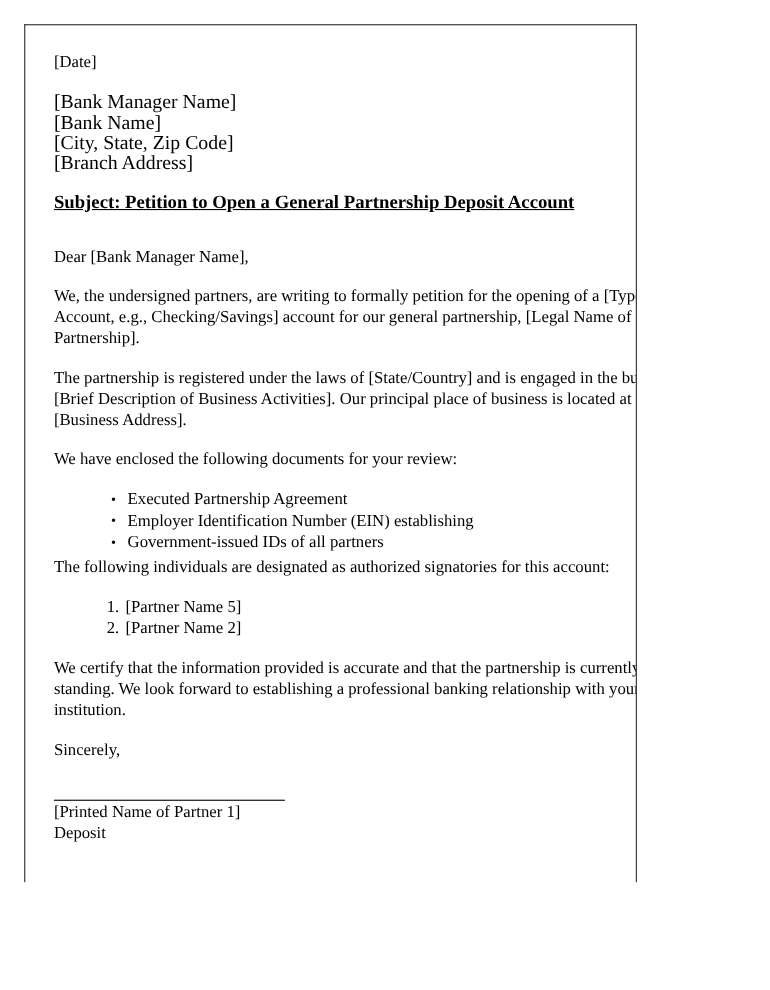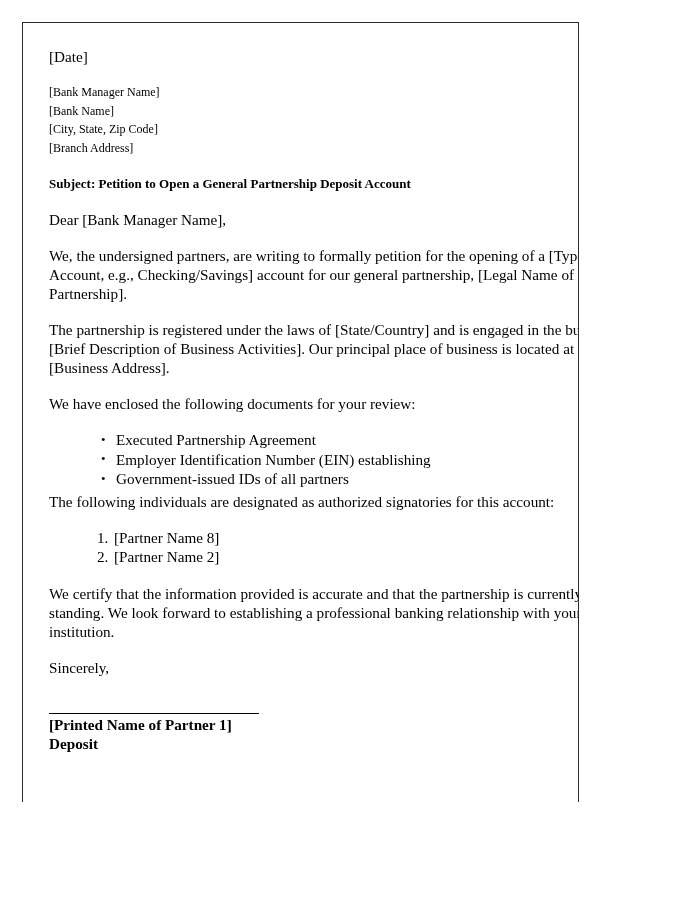--- a/index.html
+++ b/index.html
@@ -44,29 +44,30 @@
     font-size: 15.2px;
     line-height: 19px;
     margin: 0 0 17px 0;
     text-align: left;
     white-space: normal;
   }
   .tight-block {
     margin: 0 0 17px 0;
   }
   .tight-block .line {
-    font-size: 12px;
+    font-size: 18px;
     line-height: 18.6px;
     white-space: nowrap;
   }
   .subject {
-    font-size: 13px;
+    font-size: 17px;
     line-height: 19px;
     font-weight: bold;
-    margin: 0 0 17px 0;
+    margin: 0 0 31px 0;
+    text-decoration: underline;
   }
 
   
   ul.doc-list {
     margin: 0 0 3px 0;
     padding: 0 0 0 52px;
     list-style: none;
   }
   ul.doc-list li {
     font-size: 15.2px;
@@ -97,21 +98,20 @@
   ol.doc-list li::before {
     content: counter(sig) ".";
     position: absolute;
     left: 0;
     top: 0;
   }
 
   
   .sig-block {
     margin: 0;
-    font-weight: bold;
   }
   .sig-rule {
     width: 210px;
     height: 0;
     border-top: 1.4px solid #000000;
     margin: 0 0 1px 0;
   }
   .sig-line {
     font-size: 15.2px;
     line-height: 19px;
@@ -151,21 +151,21 @@
 
     <ul class="doc-list">
       <li>Executed Partnership Agreement</li>
       <li>Employer Identification Number (EIN) establishing</li>
       <li>Government-issued IDs of all partners</li>
     </ul>
 
     <div class="para">The following individuals are designated as authorized signatories for this account:</div>
 
     <ol class="doc-list">
-      <li>[Partner Name 8]</li>
+      <li>[Partner Name 5]</li>
       <li>[Partner Name 2]</li>
     </ol>
 
     <div class="para">We certify that the information provided is accurate and that the partnership is currently in good standing. We look forward to establishing a professional banking relationship with your institution.</div>
 
     <div class="para">Sincerely,</div>
 
     <div class="sig-spacer-top"></div>
 
     <div class="sig-block">

